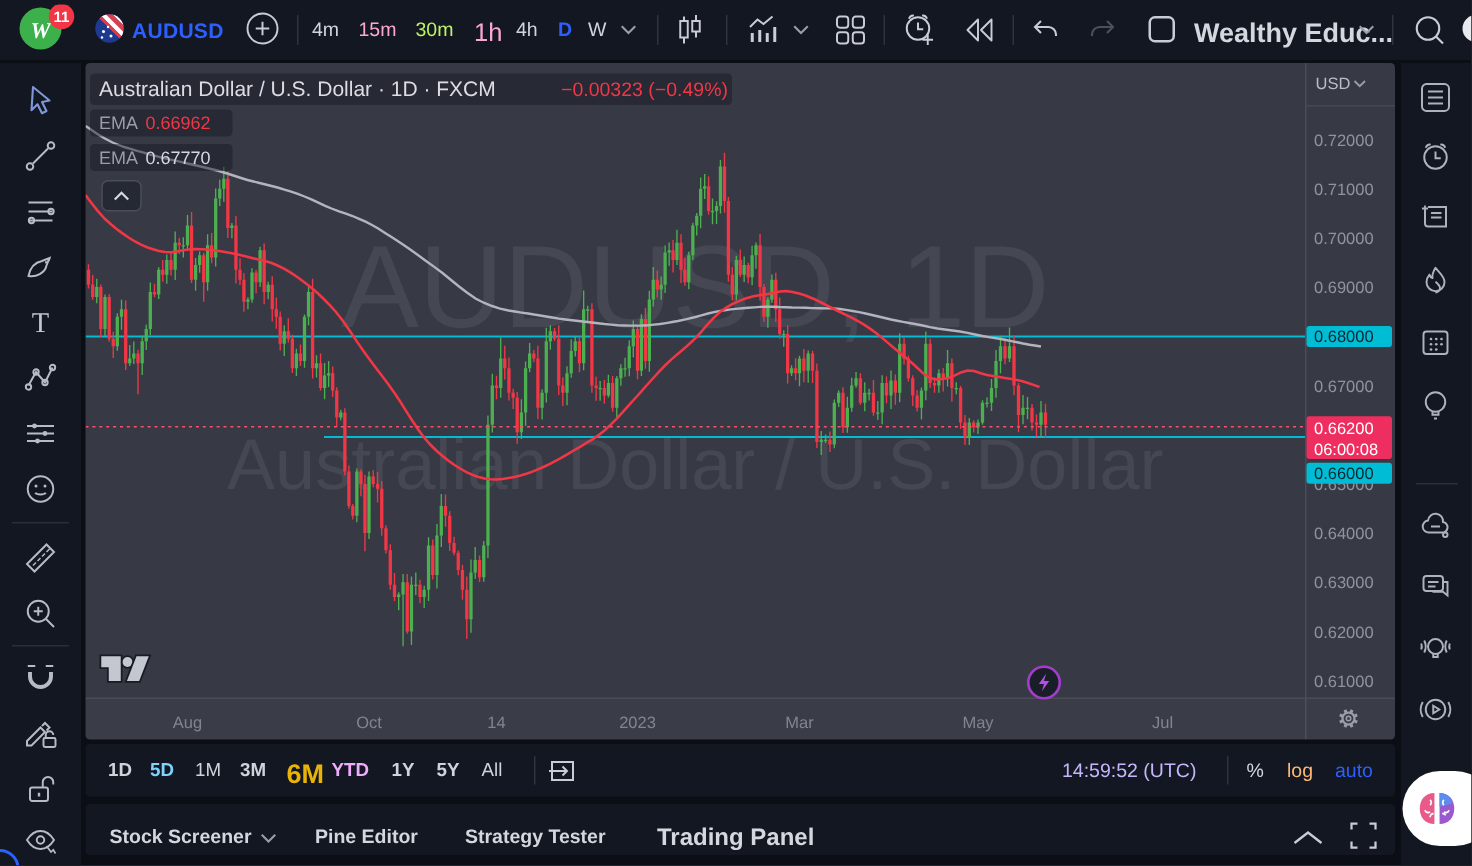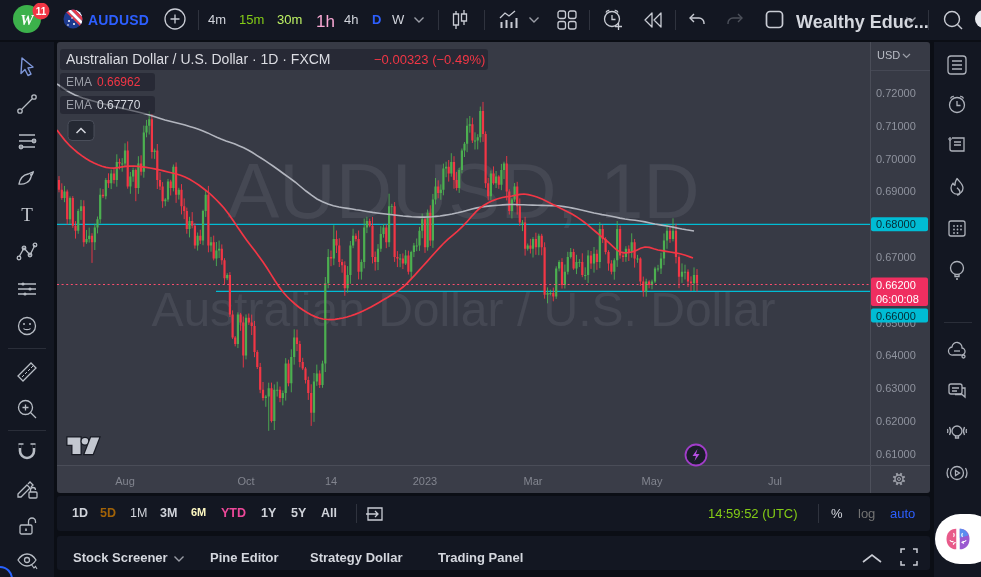--- a/index.html
+++ b/index.html
@@ -46,21 +46,21 @@
         <circle cx="9" cy="9" r="0.8" fill="#fff"></circle>
     </g>
   </svg>
   <span class="abs" style="left:88px;top:12px;font-size:14px;font-weight:bold;color:#2d5fff;letter-spacing:0.2px">AUDUSD</span>
   <svg class="abs" style="left:164px;top:8px" width="22" height="22">
     <circle cx="11" cy="11" r="10" fill="none" stroke="#c9ccd4" stroke-width="1.3"></circle>
     <path d="M11 6.5v9M6.5 11h9" stroke="#c9ccd4" stroke-width="1.3"></path>
   </svg>
   <div class="abs" style="left:198px;top:10px;width:1px;height:20px;background:#2f333e"></div>
   <span class="abs" style="left:208px;top:12px;font-size:13px;color:#d1d4dc">4m</span>
-  <span class="abs" style="left:239px;top:12px;font-size:13px;color:#84cc16">15m</span>
+  <span class="abs" style="left:239px;top:12px;font-size:13px;color:#f9a8d4">15m</span>
   <span class="abs" style="left:277px;top:12px;font-size:13px;color:#bef264">30m</span>
   <span class="abs" style="left:316px;top:12px;font-size:17px;color:#f9a8d4">1h</span>
   <span class="abs" style="left:344px;top:12px;font-size:13px;color:#d1d4dc">4h</span>
   <span class="abs" style="left:372px;top:12px;font-size:13px;color:#2d5fff;font-weight:bold">D</span>
   <span class="abs" style="left:392px;top:12px;font-size:13px;color:#d1d4dc">W</span>
   <svg class="abs" style="left:413px;top:16px" width="12" height="8">
       <path d="M1.5 1.5L6 6l4.5-4.5" stroke="#9b9ea7" fill="none" stroke-width="1.4"></path>
     </svg>
   <div class="abs" style="left:438px;top:10px;width:1px;height:20px;background:#2f333e"></div>
 
@@ -273,48 +273,48 @@
         </g>
 
       <circle cx="696" cy="455" r="10.5" fill="#1a1e29" stroke="#a13dc9" stroke-width="1.8"></circle>
       <path d="M697.5 449l-5 7h3.5l-1.5 5 5-7h-3.5z" fill="#b44fe0"></path>
     </g>
   </svg>
 </div>
 
 <div class="abs bar" style="left:57px;top:496px;width:873px;height:35px;border-radius:3px">
   <span class="abs" style="left:15px;top:10px;font-size:12.5px;font-weight:bold;color:#d0d3da">1D</span>
-    <span class="abs" style="left:43px;top:10px;font-size:12.5px;font-weight:bold;color:#a16207">5D</span>
+    <span class="abs" style="left:43px;top:10px;font-size:12.5px;font-weight:bold;color:#7dd3fc">5D</span>
     <span class="abs" style="left:73px;top:10px;font-size:12.5px;font-weight:normal;color:#d0d3da">1M</span>
     <span class="abs" style="left:103px;top:10px;font-size:12.5px;font-weight:bold;color:#d0d3da">3M</span>
-    <span class="abs" style="left:134px;top:10px;font-size:11px;font-weight:bold;color:#fef9c3">6M</span>
-    <span class="abs" style="left:164px;top:10px;font-size:12.5px;font-weight:bold;color:#ec4899">YTD</span>
+    <span class="abs" style="left:134px;top:10px;font-size:18px;font-weight:bold;color:#eab308">6M</span>
+    <span class="abs" style="left:164px;top:10px;font-size:12.5px;font-weight:bold;color:#f0abfc">YTD</span>
     <span class="abs" style="left:204px;top:10px;font-size:12.5px;font-weight:bold;color:#d0d3da">1Y</span>
     <span class="abs" style="left:234px;top:10px;font-size:12.5px;font-weight:bold;color:#d0d3da">5Y</span>
-    <span class="abs" style="left:264px;top:10px;font-size:12.5px;font-weight:bold;color:#d0d3da">All</span>
+    <span class="abs" style="left:264px;top:10px;font-size:12.5px;font-weight:normal;color:#d0d3da">All</span>
     <div class="abs" style="left:299px;top:8px;width:1px;height:19px;background:#2f333e"></div>
     <svg class="abs" style="left:308px;top:8px" width="20" height="19">
       <path d="M3 4h14v12H3z" stroke="#c9ccd4" stroke-width="1.3" fill="none"></path>
       <path d="M1 10h12M10 7l3 3-3 3" stroke="#c9ccd4" stroke-width="1.3" fill="none"></path>
     </svg>
-  <span class="abs" style="left:651px;top:10px;font-size:13px;color:#84cc16">14:59:52 (UTC)</span>
+  <span class="abs" style="left:651px;top:10px;font-size:13px;color:#c4b5fd">14:59:52 (UTC)</span>
   <div class="abs" style="left:761px;top:8px;width:1px;height:19px;background:#2f333e"></div>
   <span class="abs" style="left:774px;top:10px;font-size:13px;color:#d4d7de">%</span>
-  <span class="abs" style="left:801px;top:10px;font-size:13px;color:#737373">log</span>
+  <span class="abs" style="left:801px;top:10px;font-size:13px;color:#fdba74">log</span>
   <span class="abs" style="left:833px;top:10px;font-size:13px;color:#2d5fff">auto</span>
 </div>
 
 <div class="abs bar" style="left:57px;top:536px;width:873px;height:34px;border-radius:3px">
   <span class="abs" style="left:16px;top:14px;font-size:13px;font-weight:bold;color:#d4d7de">Stock Screener</span>
   <svg class="abs" style="left:116px;top:19px" width="12" height="8">
       <path d="M1.5 1.5L6 6l4.5-4.5" stroke="#9b9ea7" fill="none" stroke-width="1.4"></path>
     </svg>
   <span class="abs" style="left:153px;top:14px;font-size:13px;font-weight:bold;color:#d4d7de">Pine Editor</span>
-  <span class="abs" style="left:253px;top:14px;font-size:13px;font-weight:bold;color:#d4d7de">Strategy Dollar</span>
-  <span class="abs" style="left:381px;top:14px;font-size:13px;font-weight:bold;color:#d4d7de">Trading Panel</span>
+  <span class="abs" style="left:253px;top:14px;font-size:13px;font-weight:bold;color:#d4d7de">Strategy Tester</span>
+  <span class="abs" style="left:381px;top:14px;font-size:16px;font-weight:bold;color:#d4d7de">Trading Panel</span>
   <svg class="abs" style="left:804px;top:16px" width="22" height="12">
       <path d="M2 10l9-7 9 7" stroke="#c9ccd4" stroke-width="1.6" fill="none"></path>
     </svg>
   <svg class="abs" style="left:843px;top:12px" width="18" height="18">
     <path d="M1 5V1h4M13 1h4v4M17 13v4h-4M5 17H1v-4" stroke="#c9ccd4" stroke-width="1.5" fill="none"></path>
   </svg>
 </div>
 
 <div class="abs bar" style="left:934px;top:42px;width:47px;height:535px">
 <svg class="abs" style="left:11px;top:11px" width="24" height="24">

